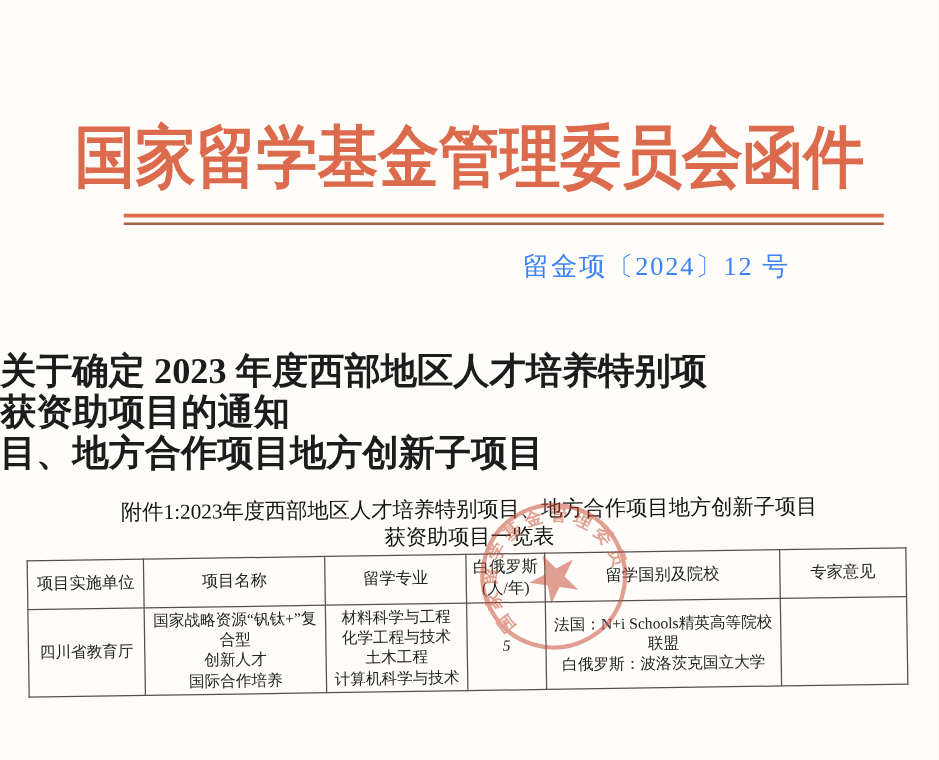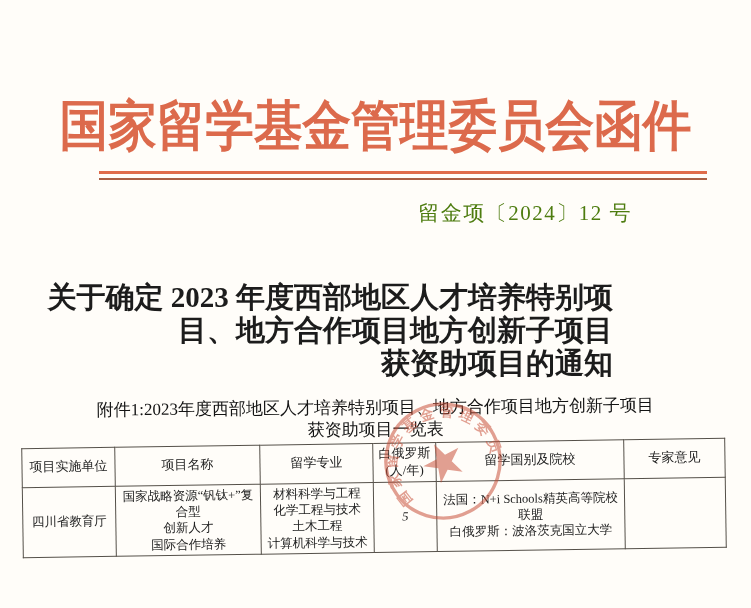--- a/index.html
+++ b/index.html
@@ -20,25 +20,25 @@
     position:absolute;top:171px;left:99px;width:608px;height:3px;
     background:#df6c4b;
   }
   .rule-bottom{
     position:absolute;top:178px;left:99px;width:608px;height:2px;
     background:#a95f44;
   }
   .doc-number{
     position:absolute;top:199px;left:0;width:632px;
     text-align:right;box-sizing:border-box;
-    font-size:21px;color:#4d7c0f;letter-spacing:1.5px;
+    font-size:21px;color:#3b82f6;letter-spacing:1.5px;
   }
   .notice-title{
     position:absolute;top:281px;left:0;width:613px;
-    text-align:right;font-weight:bold;color:#1c1c1c;
+    text-align:left;font-weight:bold;color:#1c1c1c;
     font-size:29px;line-height:33px;
   }
   .attachment{
     position:absolute;top:397px;left:0;width:751px;
     text-align:center;color:#141414;
     font-size:17px;line-height:22px;
     transform:rotate(-0.5deg);
   }
   
   .table-wrap{
@@ -74,22 +74,22 @@
 
   <div class="letterhead">国家留学基金管理委员会函件</div>
 
   <div class="rule-top"></div>
   <div class="rule-bottom"></div>
 
   <div class="doc-number">留金项〔2024〕12 号</div>
 
   <div class="notice-title">
     <div>关于确定 2023 年度西部地区人才培养特别项</div>
+    <div>获资助项目的通知</div>
     <div>目、地方合作项目地方创新子项目</div>
-    <div>获资助项目的通知</div>
   </div>
 
   <div class="attachment">
     <div>附件1:2023年度西部地区人才培养特别项目、地方合作项目地方创新子项目</div>
     <div>获资助项目一览表</div>
   </div>
 
   <div class="table-wrap">
     <table class="grant">
       <colgroup>

